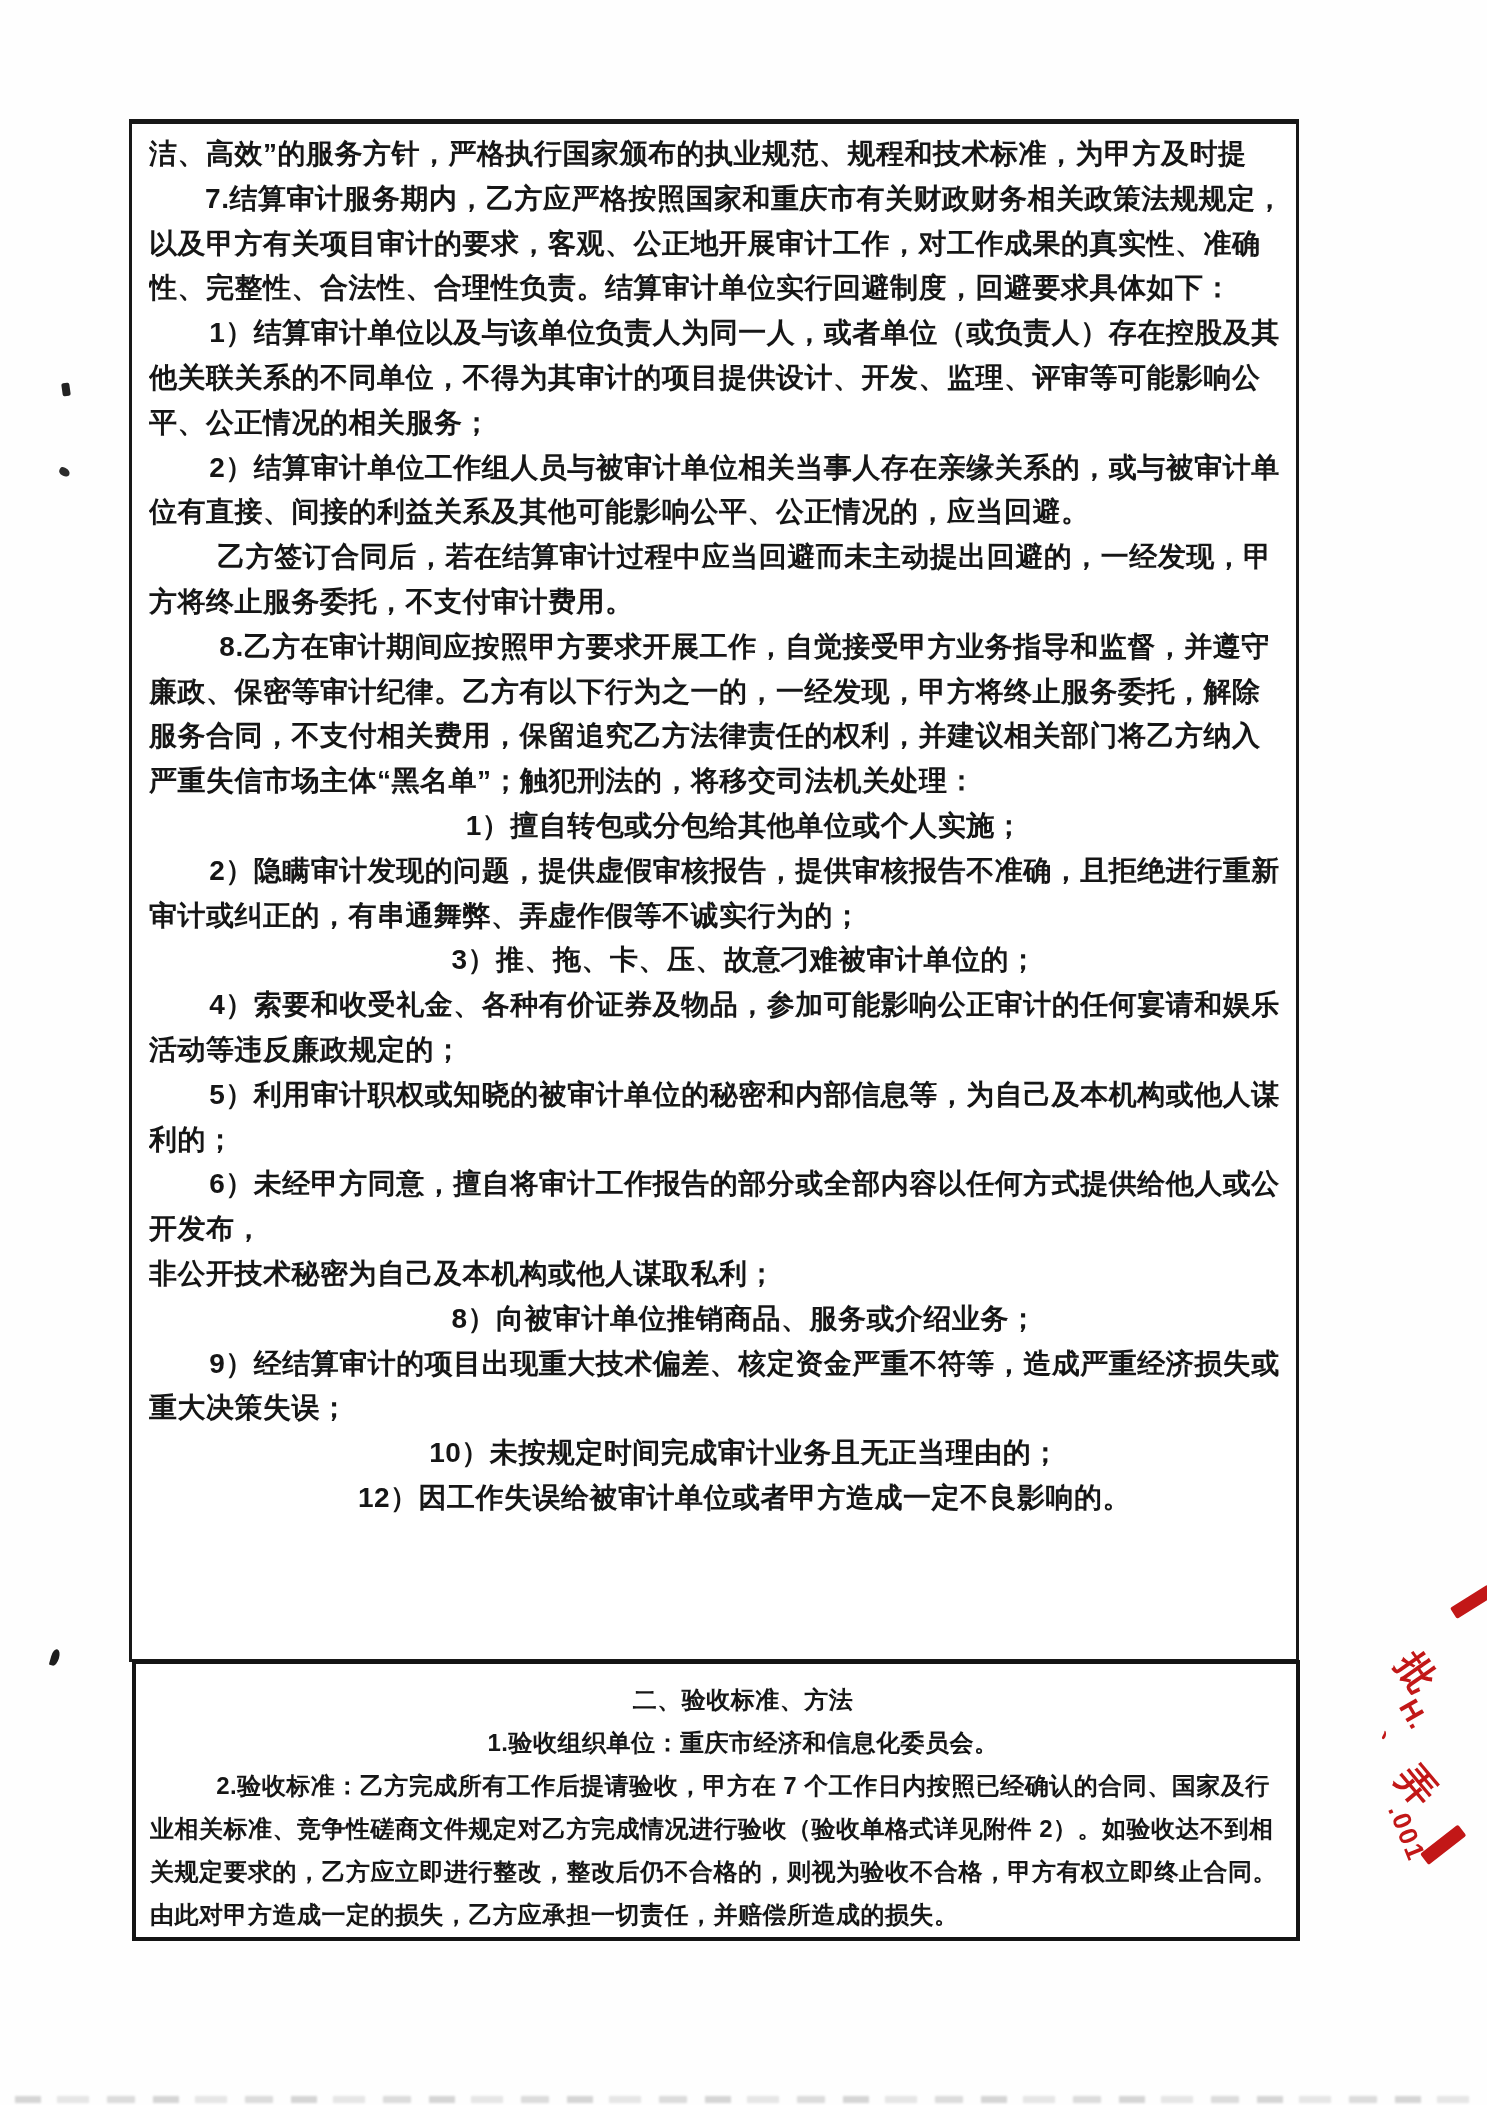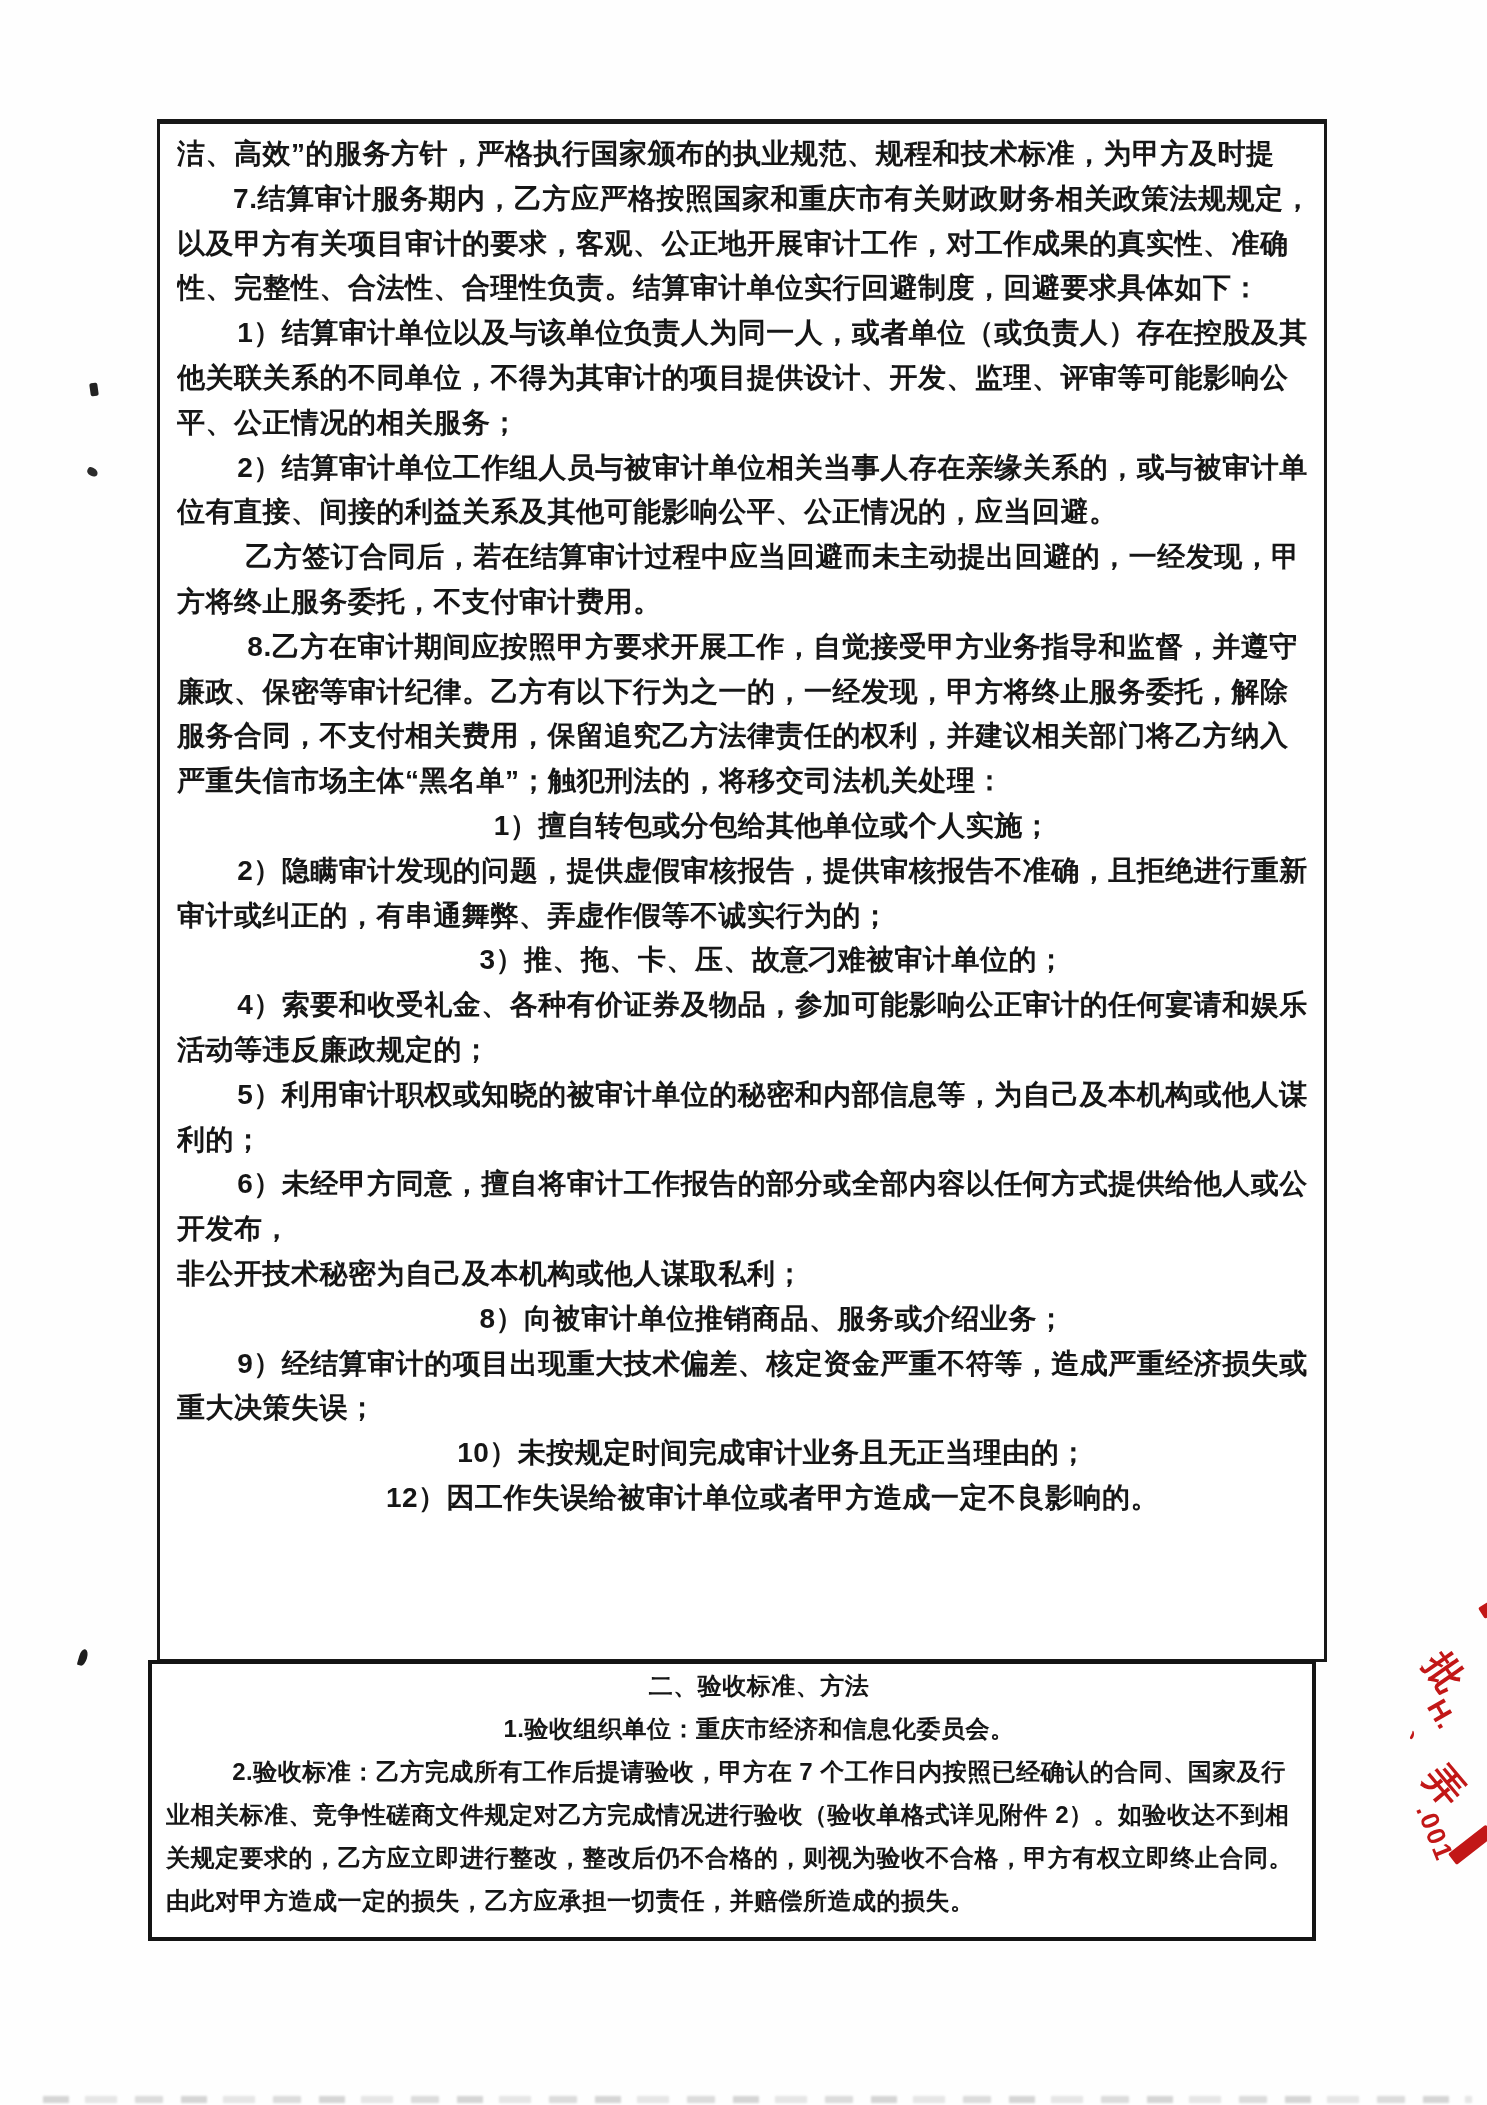--- a/index.html
+++ b/index.html
@@ -1,32 +1,32 @@
 <!DOCTYPE html>
 <html style="--stamp-color: #c21717;"><head>
 <meta charset="utf-8">
 <style>
   html,body{margin:0;padding:0;}
   body{
     width:1487px;height:2105px;position:relative;background:#fefefe;
     font-family:"Liberation Sans",sans-serif;color:#161616;overflow:hidden;
   }
-  .page{position:absolute;inset:0;margin-left:28px;}
+  .page{position:absolute;inset:0;}
   
   .cell{position:absolute;box-sizing:border-box;background:#fff;}
   .main-cell{
     left:129px;top:119px;width:1170px;height:1543px;
     border:3px solid #181818;border-top-width:5px;
     padding:8px 12px 0 17px;
     font-size:28px;font-weight:600;letter-spacing:.5px;line-height:44.8px;
   }
   .acceptance-cell{
-    left:120px;top:1660px;width:1168px;height:281px;
+    left:132px;top:1660px;width:1168px;height:281px;
     border:4px solid #141414;
-    padding:0 8px 0 14px;
+    padding:14px 8px 0 14px;
     font-size:24px;font-weight:600;letter-spacing:.5px;line-height:43px;
   }
   .line{white-space:nowrap;overflow:hidden;}
   .line.indent{padding-left:56px;text-align:center;}
   .acceptance-cell .line.indent{padding-left:48px;}
   
   .stamp{position:absolute;left:0;top:0;width:0;height:0;}
   .stamp-frag{
     position:absolute;color:var(--stamp-color,#c21717);font-weight:700;
     transform-origin:left top;white-space:nowrap;

